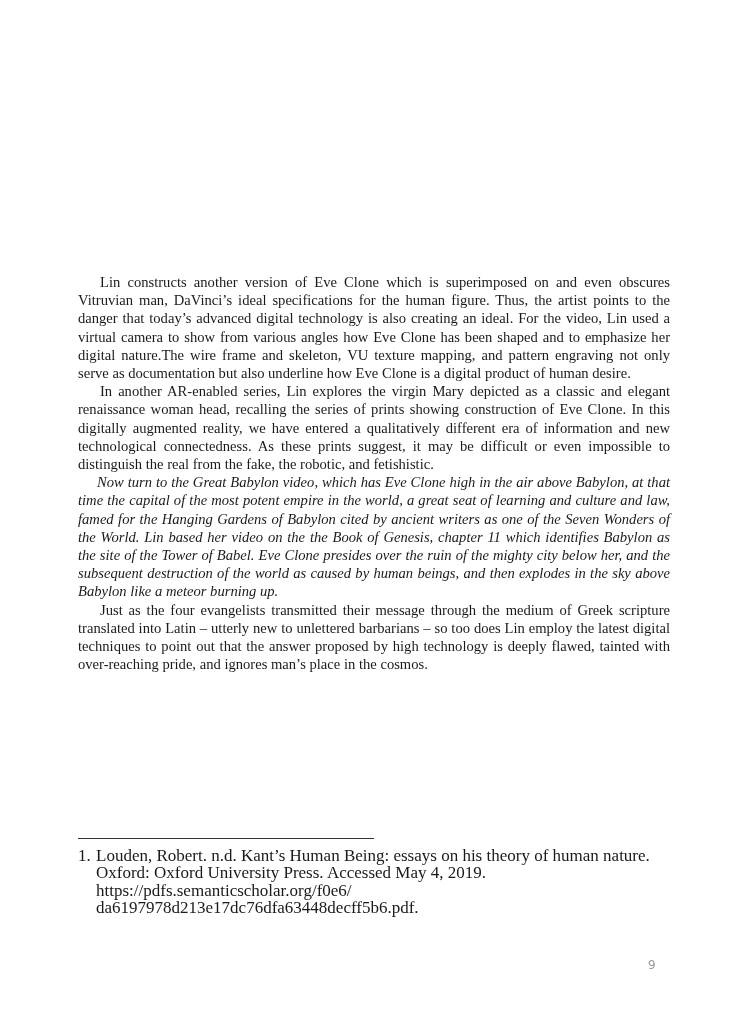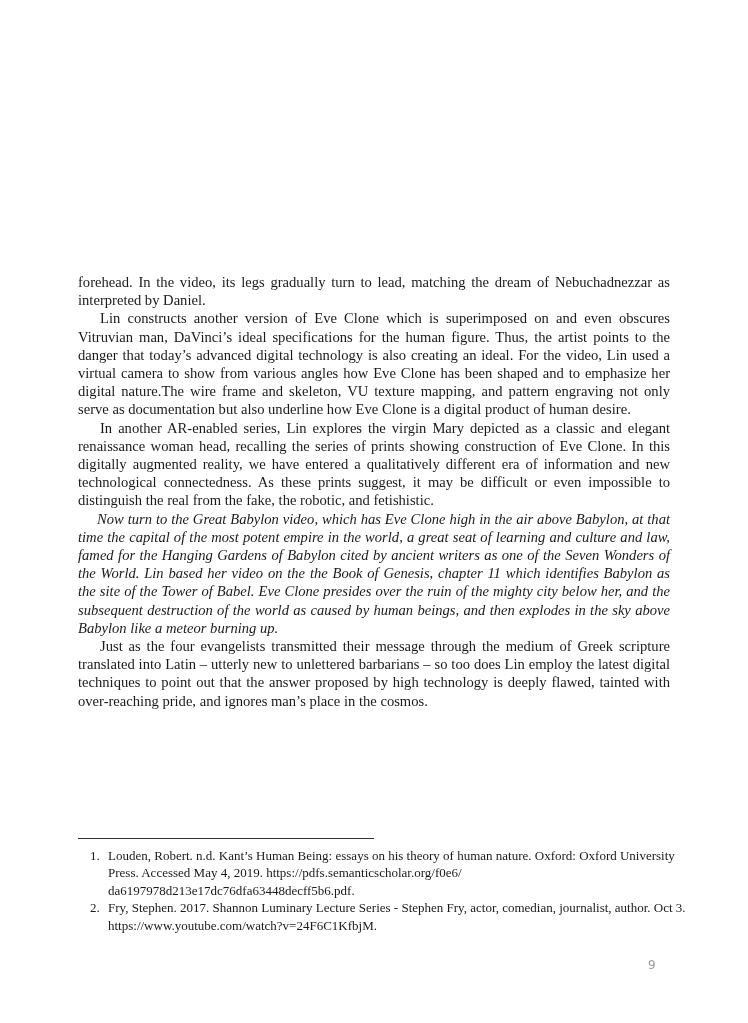--- a/index.html
+++ b/index.html
@@ -5,38 +5,36 @@
   html, body { margin: 0; padding: 0; background: #ffffff; }
   body { width: 748px; height: 1023px; position: relative; overflow: hidden;
          font-family: "Liberation Serif", serif; color: #1a1a1a; }
   .body-text { position: absolute; left: 78px; top: 273px; width: 592px;
                font-size: 14.6px; line-height: 18.2px; text-align: justify; }
   .body-text p { margin: 0; }
   .body-text p.indent { text-indent: 22px; font-family: Liberation Serif, serif; }
   .body-text p.indent-sm { text-indent: 19px; font-style: italic; }
   .fn-rule { position: absolute; left: 78px; top: 838px; width: 296px; height: 0;
              border-top: 1px solid #333; }
-  .footnotes { position: absolute; left: 90px; top: 847px; width: 600px;
-               font-size: 13px; line-height: 17.4px; list-style: none; margin: 0; padding: 0; }
+  .footnotes { position: absolute; left: 78px; top: 847px; width: 600px;
+               font-size: 17px; line-height: 17.4px; list-style: none; margin: 0; padding: 0; }
   .footnotes li { padding-left: 18px; text-indent: -18px; margin: 0; }
   .footnotes .num { display: inline-block; width: 18px; text-indent: 0; }
   .page-number { position: absolute; left: 648px; top: 958px; font-family: "DejaVu Sans", sans-serif;
                  font-size: 12px; color: #9a9a9a; }
 </style>
 </head>
 <body>
 
 <div class="body-text">
-  <p>forehead. In the video, its legs gradually turn to lead, matching the dream of Nebuchadnezzar as interpreted by Daniel.</p>
   <p class="indent">Lin constructs another version of Eve Clone which is superimposed on and even obscures Vitruvian man, DaVinci’s ideal specifications for the human figure. Thus, the artist points to the danger that today’s advanced digital technology is also creating an ideal. For the video, Lin used a virtual camera to show from various angles how Eve Clone has been shaped and to emphasize her digital nature.The wire frame and skeleton, VU texture mapping, and pattern engraving not only serve as documentation but also underline how Eve Clone is a digital product of human desire.</p>
   <p class="indent">In another AR-enabled series, Lin explores the virgin Mary depicted as a classic and elegant renaissance woman head, recalling the series of prints showing construction of Eve Clone. In this digitally augmented reality, we have entered a qualitatively different era of information and new technological connectedness. As these prints suggest, it may be difficult or even impossible to distinguish the real from the fake, the robotic, and fetishistic.</p>
   <p class="indent-sm">Now turn to the Great Babylon video, which has Eve Clone high in the air above Babylon, at that time the capital of the most potent empire in the world, a great seat of learning and culture and law, famed for the Hanging Gardens of Babylon cited by ancient writers as one of the Seven Wonders of the World.  Lin based her video on the the Book of Genesis, chapter 11 which identifies Babylon as the site of the Tower of Babel. Eve Clone presides over the ruin of the mighty city below her, and the subsequent destruction of the world as caused by human beings, and then explodes in the sky above Babylon like a meteor burning up.</p>
   <p class="indent">Just as the four evangelists transmitted their message through the medium of Greek scripture translated into Latin – utterly new to unlettered barbarians – so too does Lin employ the latest digital techniques to point out that the answer proposed by high technology is deeply flawed, tainted with over-reaching pride, and ignores man’s place in the cosmos.</p>
 </div>
 
 <div class="fn-rule"></div>
 
 <ol class="footnotes">
   <li><span class="num">1.</span><span>Louden, Robert. n.d. Kant’s Human Being: essays on his theory of human nature. Oxford: Oxford University Press. Accessed May 4, 2019. https://pdfs.semanticscholar.org/f0e6/ da6197978d213e17dc76dfa63448decff5b6.pdf.</span></li>
-  <li><span class="num">2.</span><span>Fry, Stephen. 2017. Shannon Luminary Lecture Series - Stephen Fry, actor, comedian, journalist, author. Oct 3. https://www.youtube.com/watch?v=24F6C1KfbjM.</span></li>
 </ol>
 
 <div class="page-number">9</div>
 
 </body></html>

